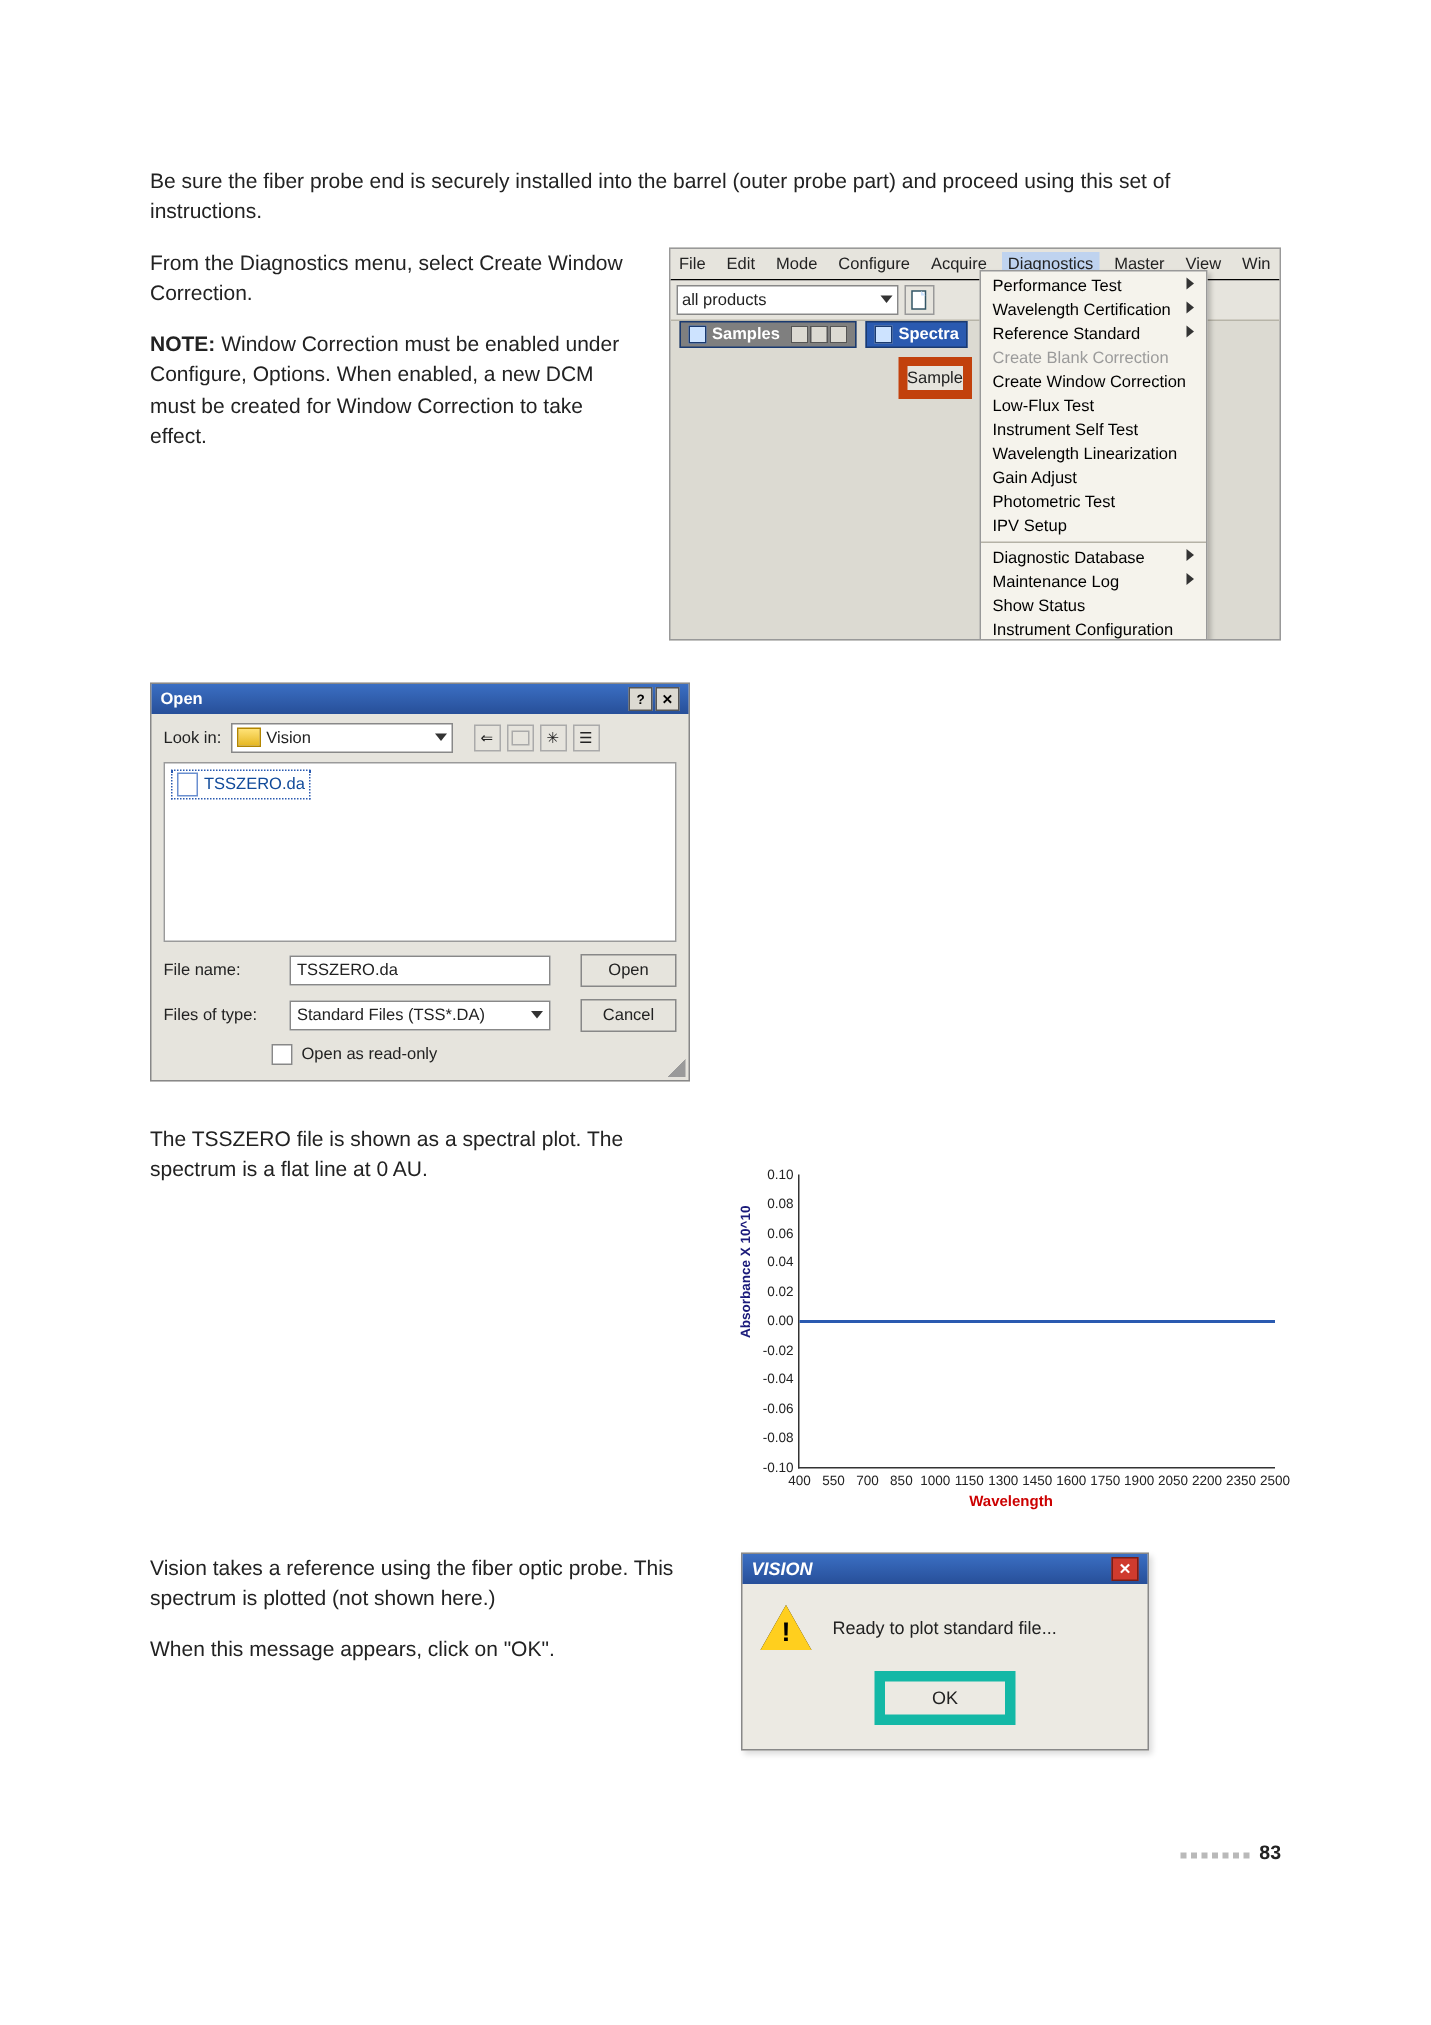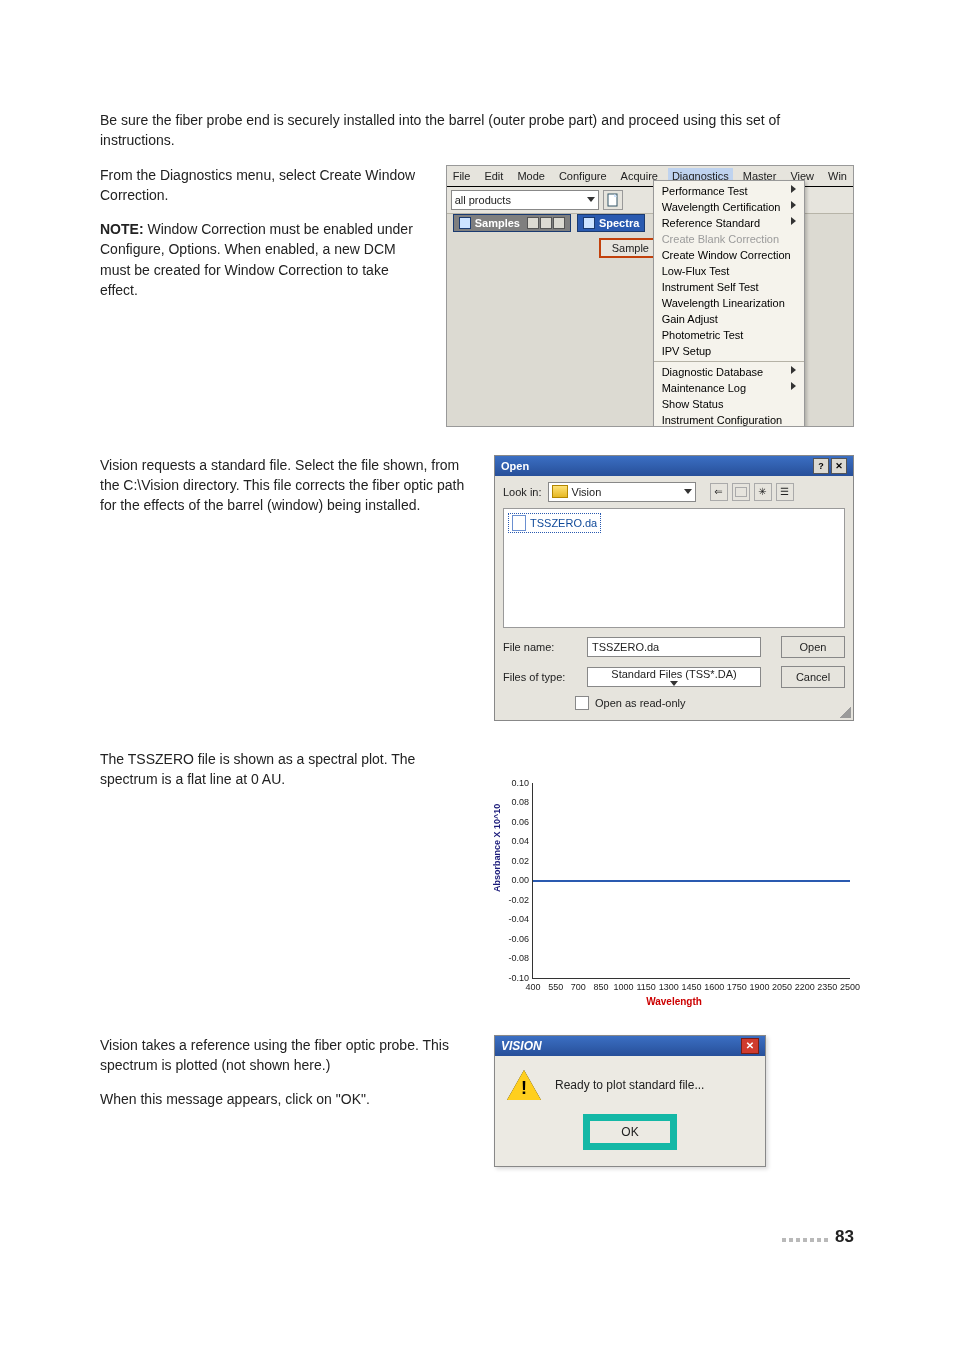--- a/index.html
+++ b/index.html
@@ -58,21 +58,21 @@
   .child-titles { position:absolute; left:6px; top:48px; display:flex; gap:6px;}
   .child-title {
     background:#2a5ab0; color:#fff; padding:2px 5px; font-weight:700; display:flex; align-items:center; gap:4px;
     border:1px solid #1a3a70;
   }
   .child-title .ico { width:10px;height:10px;background:#cde3ff;border:1px solid #1a3a70;}
   .child-title .wctrl { display:flex; gap:1px; margin-left:3px;}
   .child-title .wctrl span { width:10px;height:10px;background:#dcdad2;border:1px solid #555;}
   .tabbtn {
     position:absolute; left:152px; top:72px;
-    background:#e6e4dd;border:2px solid #c2410c;padding:2px 11px;
+    background:#e6e4dd;border:6px solid #c2410c;padding:2px 0;
   }
   .dropdown {
     position:absolute; left:206px; top:14px; width:150px;
     background:#f5f3ec;border:1px solid #999; padding:2px 0;
     box-shadow:2px 2px 3px rgba(0,0,0,.2);
   }
   .dropdown .mi { padding:2px 8px; display:flex; justify-content:space-between; color:#000;}
   .dropdown .mi.disabled { color:#9b9b9b; }
   .dropdown hr { border:none;border-top:1px solid #b5b2a6;margin:2px 0;}
   .sub-tri { width:0;height:0;border-top:4px solid transparent;border-bottom:4px solid transparent;border-left:5px solid #333;}
@@ -95,21 +95,21 @@
   .file-area {
     background:#fff;border:1px solid #9a9a9a;height:110px;padding:4px;
   }
   .file-item {
     display:inline-flex;align-items:center;gap:4px;padding:1px 3px;border:1px dotted #2a5ab0;color:#104a9a;
   }
   .file-item .fico { width:12px;height:14px;background:#fff;border:1px solid #6a8fd0;}
   .form-row { display:flex;align-items:center;margin-top:8px;gap:20px;}
   .form-row label { width:64px;}
   .form-row .input { flex:1;background:#fff;border:1px solid #888;height:18px;padding:0 4px;display:flex;align-items:center;}
-  .form-row .input.combo2 { justify-content:space-between;flex-direction:column;}
+  .form-row .input.combo2 { justify-content:space-between;}
   .btn {
     width:62px;height:20px;background:#e6e4dd;border:1px solid #888;display:flex;align-items:center;justify-content:center;
   }
   .chk-row { display:flex;align-items:center;gap:6px;margin-top:8px;margin-left:72px;}
   .chk { width:12px;height:12px;background:#fff;border:1px solid #888;}
   .resize-grip { position:absolute;right:2px;bottom:2px;width:12px;height:12px;
     background:linear-gradient(135deg,transparent 50%,#9a9a9a 50%);}
   
   .chart {
     position:relative;height:230px;background:#fff;border:0;font-size:9px;color:#333;margin-top:28px;
@@ -146,21 +146,21 @@
     width:0;height:0;border-left:17px solid transparent;border-right:17px solid transparent;border-bottom:30px solid #ffcf1e;
     filter:drop-shadow(0 0 0 #000);
   }
   .warn-ico .bang {
     position:absolute;left:50%;top:8px;transform:translateX(-50%);font-weight:700;color:#000;font-size:18px;
   }
   .msgbox .ok {
     display:block;margin:14px auto 0 auto;width:80px;height:22px;background:#eceae3;border:7px solid #14b8a6;text-align:center;line-height:22px;
   }
   
-  .footer { margin-top:60px; display:flex; justify-content:flex-end; align-items:center; gap:4px; font-size:17px;}
+  .footer { margin-top:60px; display:flex; justify-content:flex-end; align-items:center; gap:4px; font-size:13px;}
   .footer .dots span { width:4px;height:4px;background:#b9b9b9;display:inline-block;margin-right:3px;}
   .footer .pg { font-weight:700;}
 </style>
 </head>
 <body>
 
 <div class="page">
 
   <p>Be sure the fiber probe end is securely installed into the barrel (outer probe part) and proceed using this set of instructions.</p>
 
@@ -265,23 +265,20 @@
           <div class="mi">
               <span>Instrument Configuration</span>
             </div>
 
         </div>
       </div>
     </div>
   </div>
 
   <div class="row">
-    <div class="left">
-      <p>Vision requests a standard file. Select the file shown, from the C:\Vision directory. This file corrects the fiber optic path for the effects of the barrel (window) being installed.</p>
-    </div>
     <div class="right">
       <div class="open-dlg">
         <div class="open-title">
           <span>Open</span>
           <span class="btns">
             <span>?</span>
             <span>✕</span>
           </span>
         </div>
         <div class="open-body">

